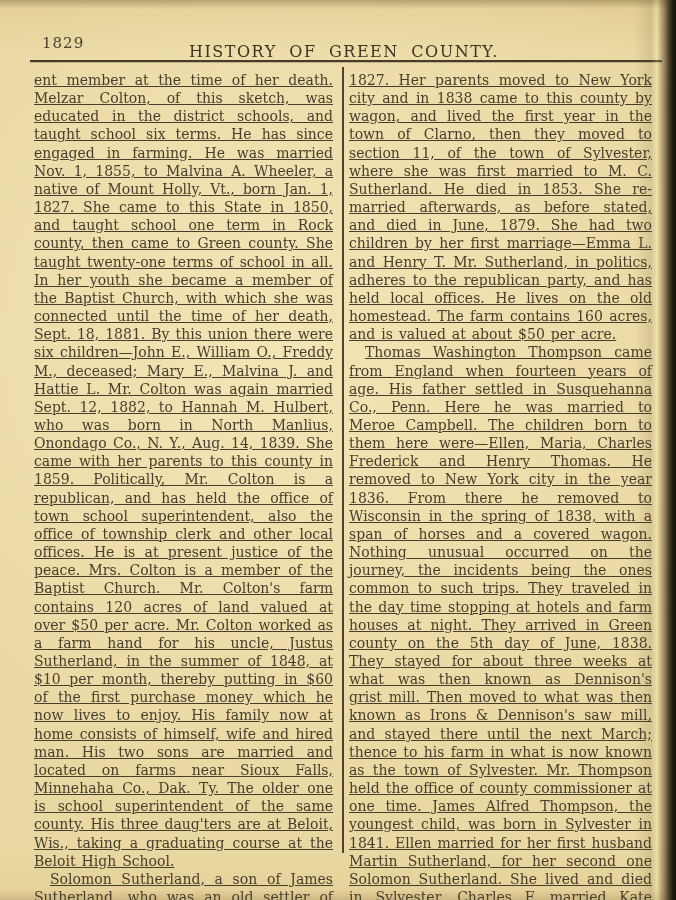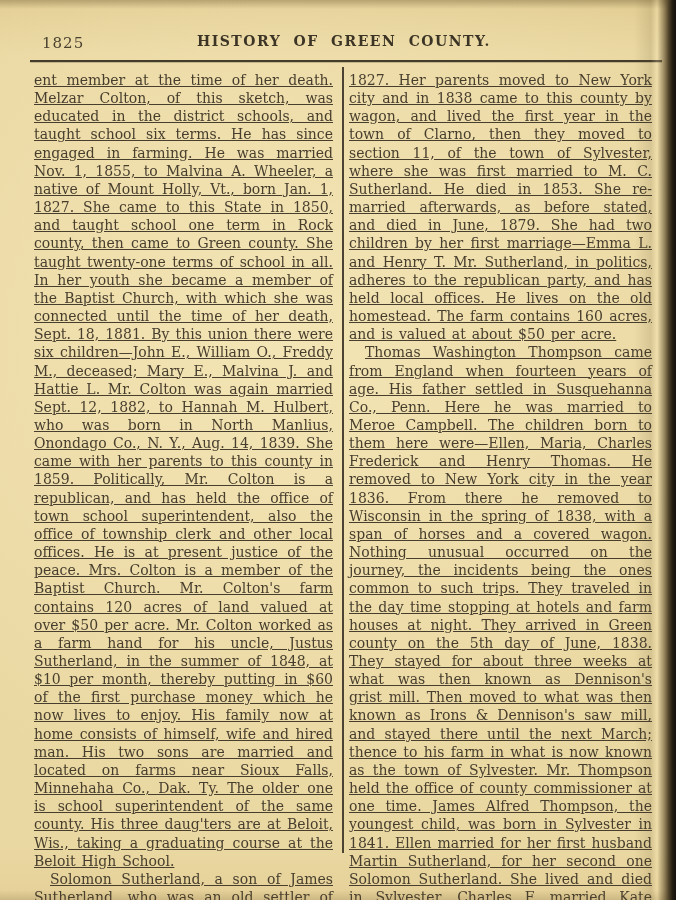--- a/index.html
+++ b/index.html
@@ -40,23 +40,23 @@
   }
 
   .header{
     position:absolute;top:30px;left:30px;right:18px;height:26px;
   }
   .page-number{
     position:absolute;left:12px;top:4px;
     font-size:15px;letter-spacing:1px;color:#4a4130;
   }
   .page-title{
-    position:absolute;left:0;right:0;top:0;margin:3px;
+    position:absolute;left:0;right:0;top:0;margin:12px;
     text-align:center;
-    font-size:14px;font-weight:bold;letter-spacing:1.5px;
+    font-size:16px;font-weight:normal;letter-spacing:1.5px;
     word-spacing:6px;
     color:#3c3425;
   }
   .header-rule{
     position:absolute;top:60px;left:30px;width:632px;height:2px;
     background:#453d2c;
     box-shadow:0 1px 0 rgba(69,61,44,0.25);
   }
 
   .columns{
@@ -77,21 +77,21 @@
   }
   .column p{margin:0;word-spacing:1.5px;}
   .column p.indented{text-indent:16px;}
 </style>
 </head>
 <body>
 
 <div class="page">
 
   <div class="header">
-    <span class="page-number">1825</span>
+    <span class="page-number">1829</span>
     <h1 class="page-title">HISTORY OF GREEN COUNTY.</h1>
   </div>
 
   <div class="header-rule"></div>
 
   <div class="columns">
     <div class="column left">
       <p>ent member at the time of her death.  Melzar Colton, of this sketch, was educated in the district schools, and taught school six terms. He has since engaged in farming.  He was married Nov. 1, 1855, to Malvina A. Wheeler, a native of Mount Holly, Vt., born Jan. 1, 1827. She came to this State in 1850, and taught school one term in Rock county, then came to Green county.  She taught twenty-one terms of school in all.  In her youth she became a member of the Baptist Church, with which she was connected until the time of her death, Sept. 18, 1881. By this union there were six children—John E., William O., Freddy M., deceased; Mary E., Malvina J. and Hattie L.  Mr. Colton was again married Sept. 12, 1882, to Hannah M. Hulbert, who was born in North Manlius, Onondago Co., N. Y., Aug. 14, 1839.  She came with her parents to this county in 1859.  Politically, Mr. Colton is a republican, and has held the office of town school superintendent, also the office of township clerk and other local offices.  He is at present justice of the peace.  Mrs. Colton is a member of the Baptist Church.  Mr. Colton's farm contains 120 acres of land valued at over $50 per acre.  Mr. Colton worked as a farm hand for his uncle, Justus Sutherland, in the summer of 1848, at $10 per month, thereby putting in $60 of the first purchase money which he now lives to enjoy.  His family now at home consists of himself, wife and hired man.  His two sons are married and located on farms near Sioux Falls, Minnehaha Co., Dak. Ty.  The older one is school superintendent of the same county.  His three daug'ters are at Beloit, Wis., taking a graduating course at the Beloit High School.</p>
       <p class="indented">Solomon Sutherland, a son of James Sutherland, who was an old settler of this county, was born in Darien, N. Y., March 3, 1823.  When he was fifteen years old he came with his parents to this county, where he attended school and worked on a farm.  He was married Dec. 24, 1856, to Mrs. Ellen M. (Thompson) Sutherland, who was born in Susquehanna Co., Penn., in</p>
     </div>

